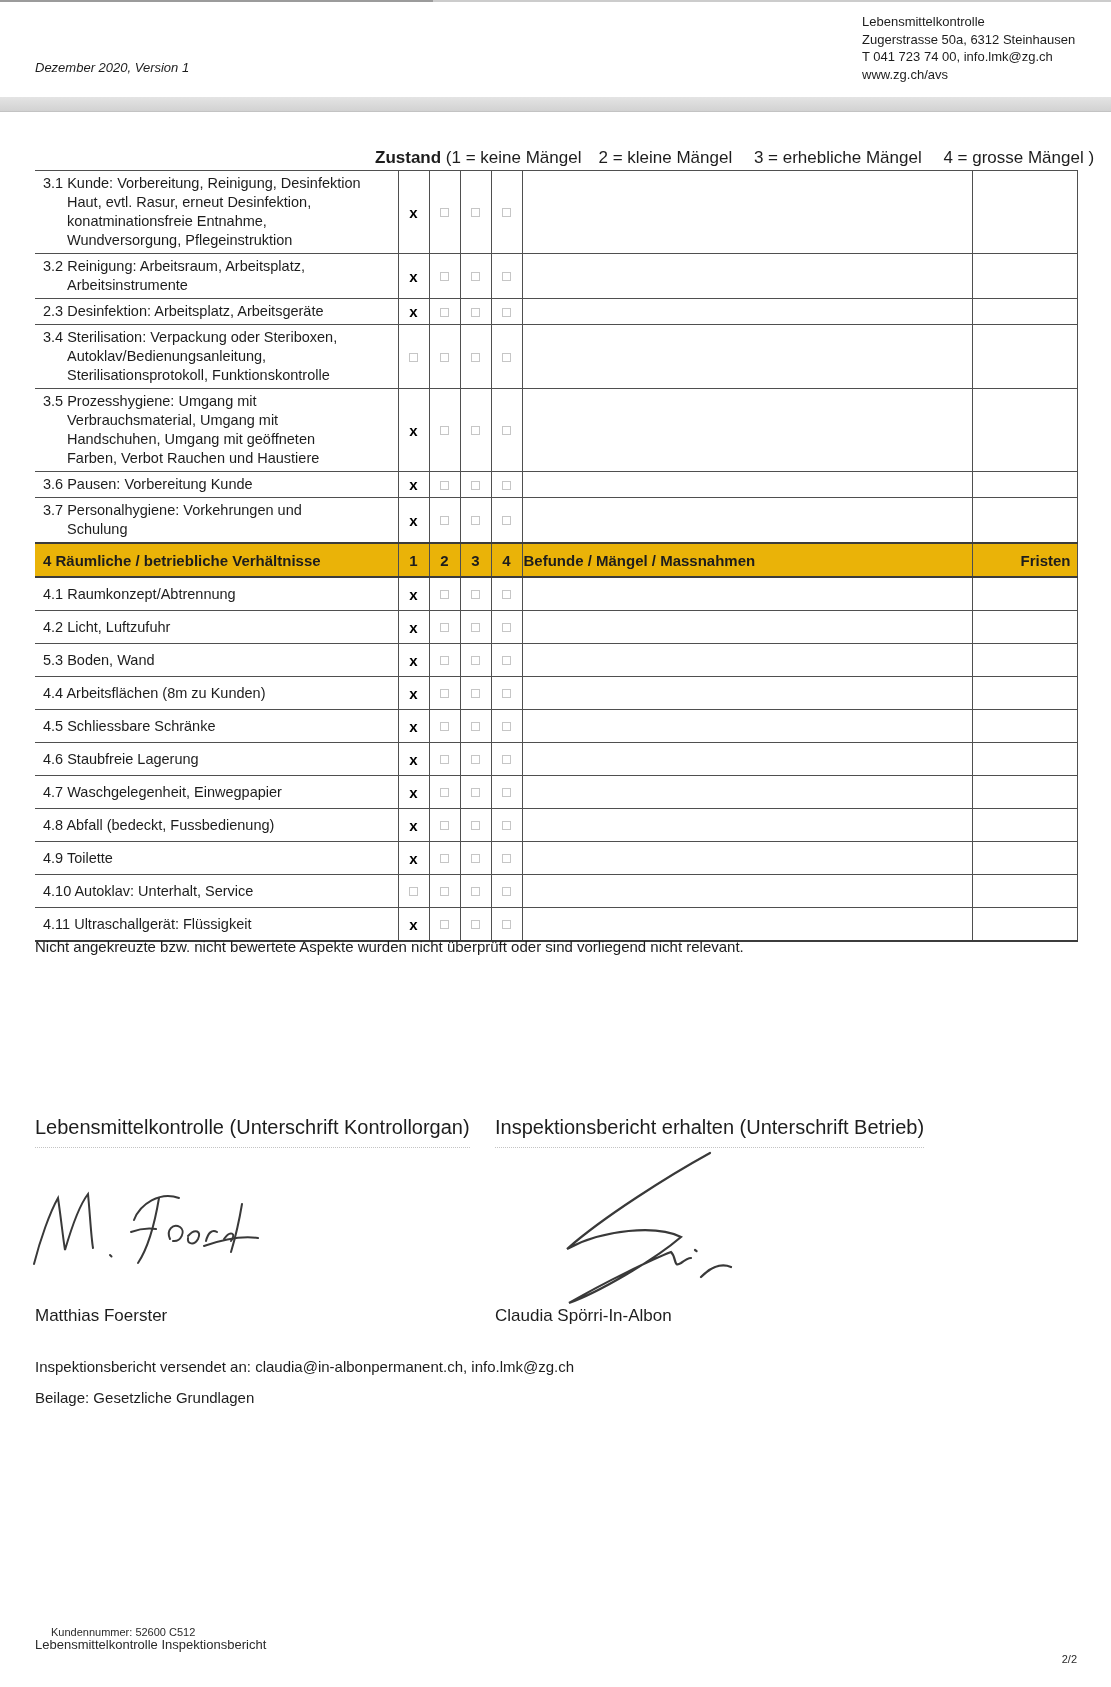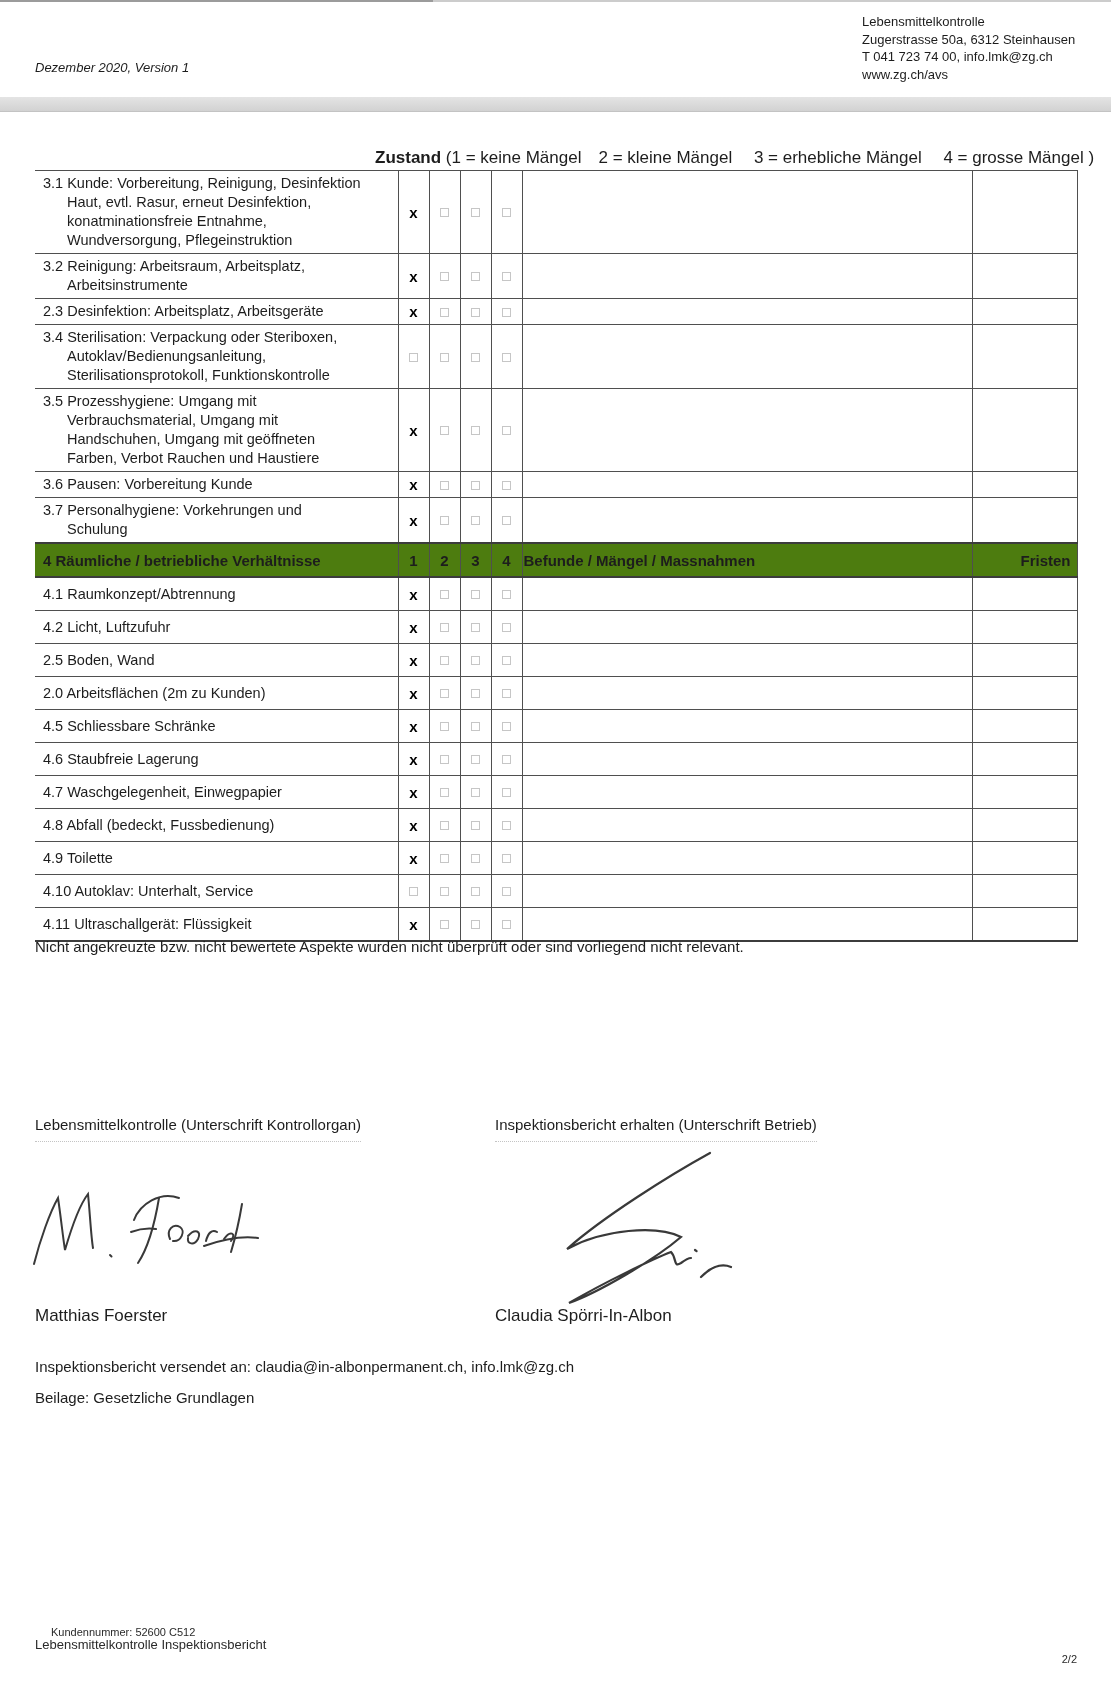--- a/index.html
+++ b/index.html
@@ -31,30 +31,30 @@
   td.mark, td.befunde, td.fristen { border-left:1px solid #4f4f4f; }
   td.fristen { border-right:1px solid #4f4f4f; }
 
   td.label { padding:3px 2px 3px 32px; text-indent:-24px; line-height:19px; white-space:pre-line; }
   tbody.s4 td.label { padding-top:6.5px; padding-bottom:6.5px; }
   tbody.s4 td { }
   td.mark { text-align:center; padding:3px 0; }
   td.mark.is-x { font-weight:bold; font-size:15px; color:#000; }
   span.box { display:inline-block; width:7px; height:7px; border:1px solid #c6c6c6; background:#fff; }
 
-  tr.section-header td { background:#4d7c0f; border-top:2px solid #3c3c3c; font-weight:bold; font-size:15px; }
+  tr.section-header td { background:#eab308; border-top:2px solid #3c3c3c; font-weight:bold; font-size:15px; }
   tr.section-header td.label { text-indent:-24px; }
   tr.section-header td.mark { font-size:15px; }
   tr.section-header td.befunde { }
   tr.section-header td.fristen { text-align:right; padding-right:6px; }
   tbody.s4 tr:last-child td { border-bottom:2px solid #3c3c3c; }
 
   .note { position:absolute; left:35px; top:938px; font-size:15px; }
 
-  .sig-label { position:absolute; font-size:15px; border-bottom:1px dotted #c4c4c4; padding-bottom:8px; }
+  .sig-label { position:absolute; font-size:20px; border-bottom:1px dotted #c4c4c4; padding-bottom:8px; }
   .sig-label.left  { left:35px;  top:1116px; }
   .sig-label.right { left:495px; top:1116px; }
 
   .sig-svg { position:absolute; }
   .sig-svg.left  { left:28px;  top:1178px; }
   .sig-svg.right { left:485px; top:1145px; }
 
   .sig-name { position:absolute; font-size:17px; top:1306px; }
   .sig-name.left  { left:35px; }
   .sig-name.right { left:495px; }
@@ -199,30 +199,30 @@
         <tr>
       <td class="label">4.2 Licht, Luftzufuhr</td>
       <td class="mark is-x">x</td>
       <td class="mark"><span class="box"></span></td>
       <td class="mark"><span class="box"></span></td>
       <td class="mark"><span class="box"></span></td>
       <td class="befunde"></td>
       <td class="fristen"></td>
     </tr>
         <tr>
-      <td class="label">2.5 Boden, Wand</td>
-      <td class="mark is-x">x</td>
-      <td class="mark"><span class="box"></span></td>
-      <td class="mark"><span class="box"></span></td>
-      <td class="mark"><span class="box"></span></td>
-      <td class="befunde"></td>
-      <td class="fristen"></td>
-    </tr>
-        <tr>
-      <td class="label">2.0 Arbeitsflächen (2m zu Kunden)</td>
+      <td class="label">5.3 Boden, Wand</td>
+      <td class="mark is-x">x</td>
+      <td class="mark"><span class="box"></span></td>
+      <td class="mark"><span class="box"></span></td>
+      <td class="mark"><span class="box"></span></td>
+      <td class="befunde"></td>
+      <td class="fristen"></td>
+    </tr>
+        <tr>
+      <td class="label">4.4 Arbeitsflächen (8m zu Kunden)</td>
       <td class="mark is-x">x</td>
       <td class="mark"><span class="box"></span></td>
       <td class="mark"><span class="box"></span></td>
       <td class="mark"><span class="box"></span></td>
       <td class="befunde"></td>
       <td class="fristen"></td>
     </tr>
         <tr>
       <td class="label">4.5 Schliessbare Schränke</td>
       <td class="mark is-x">x</td>

